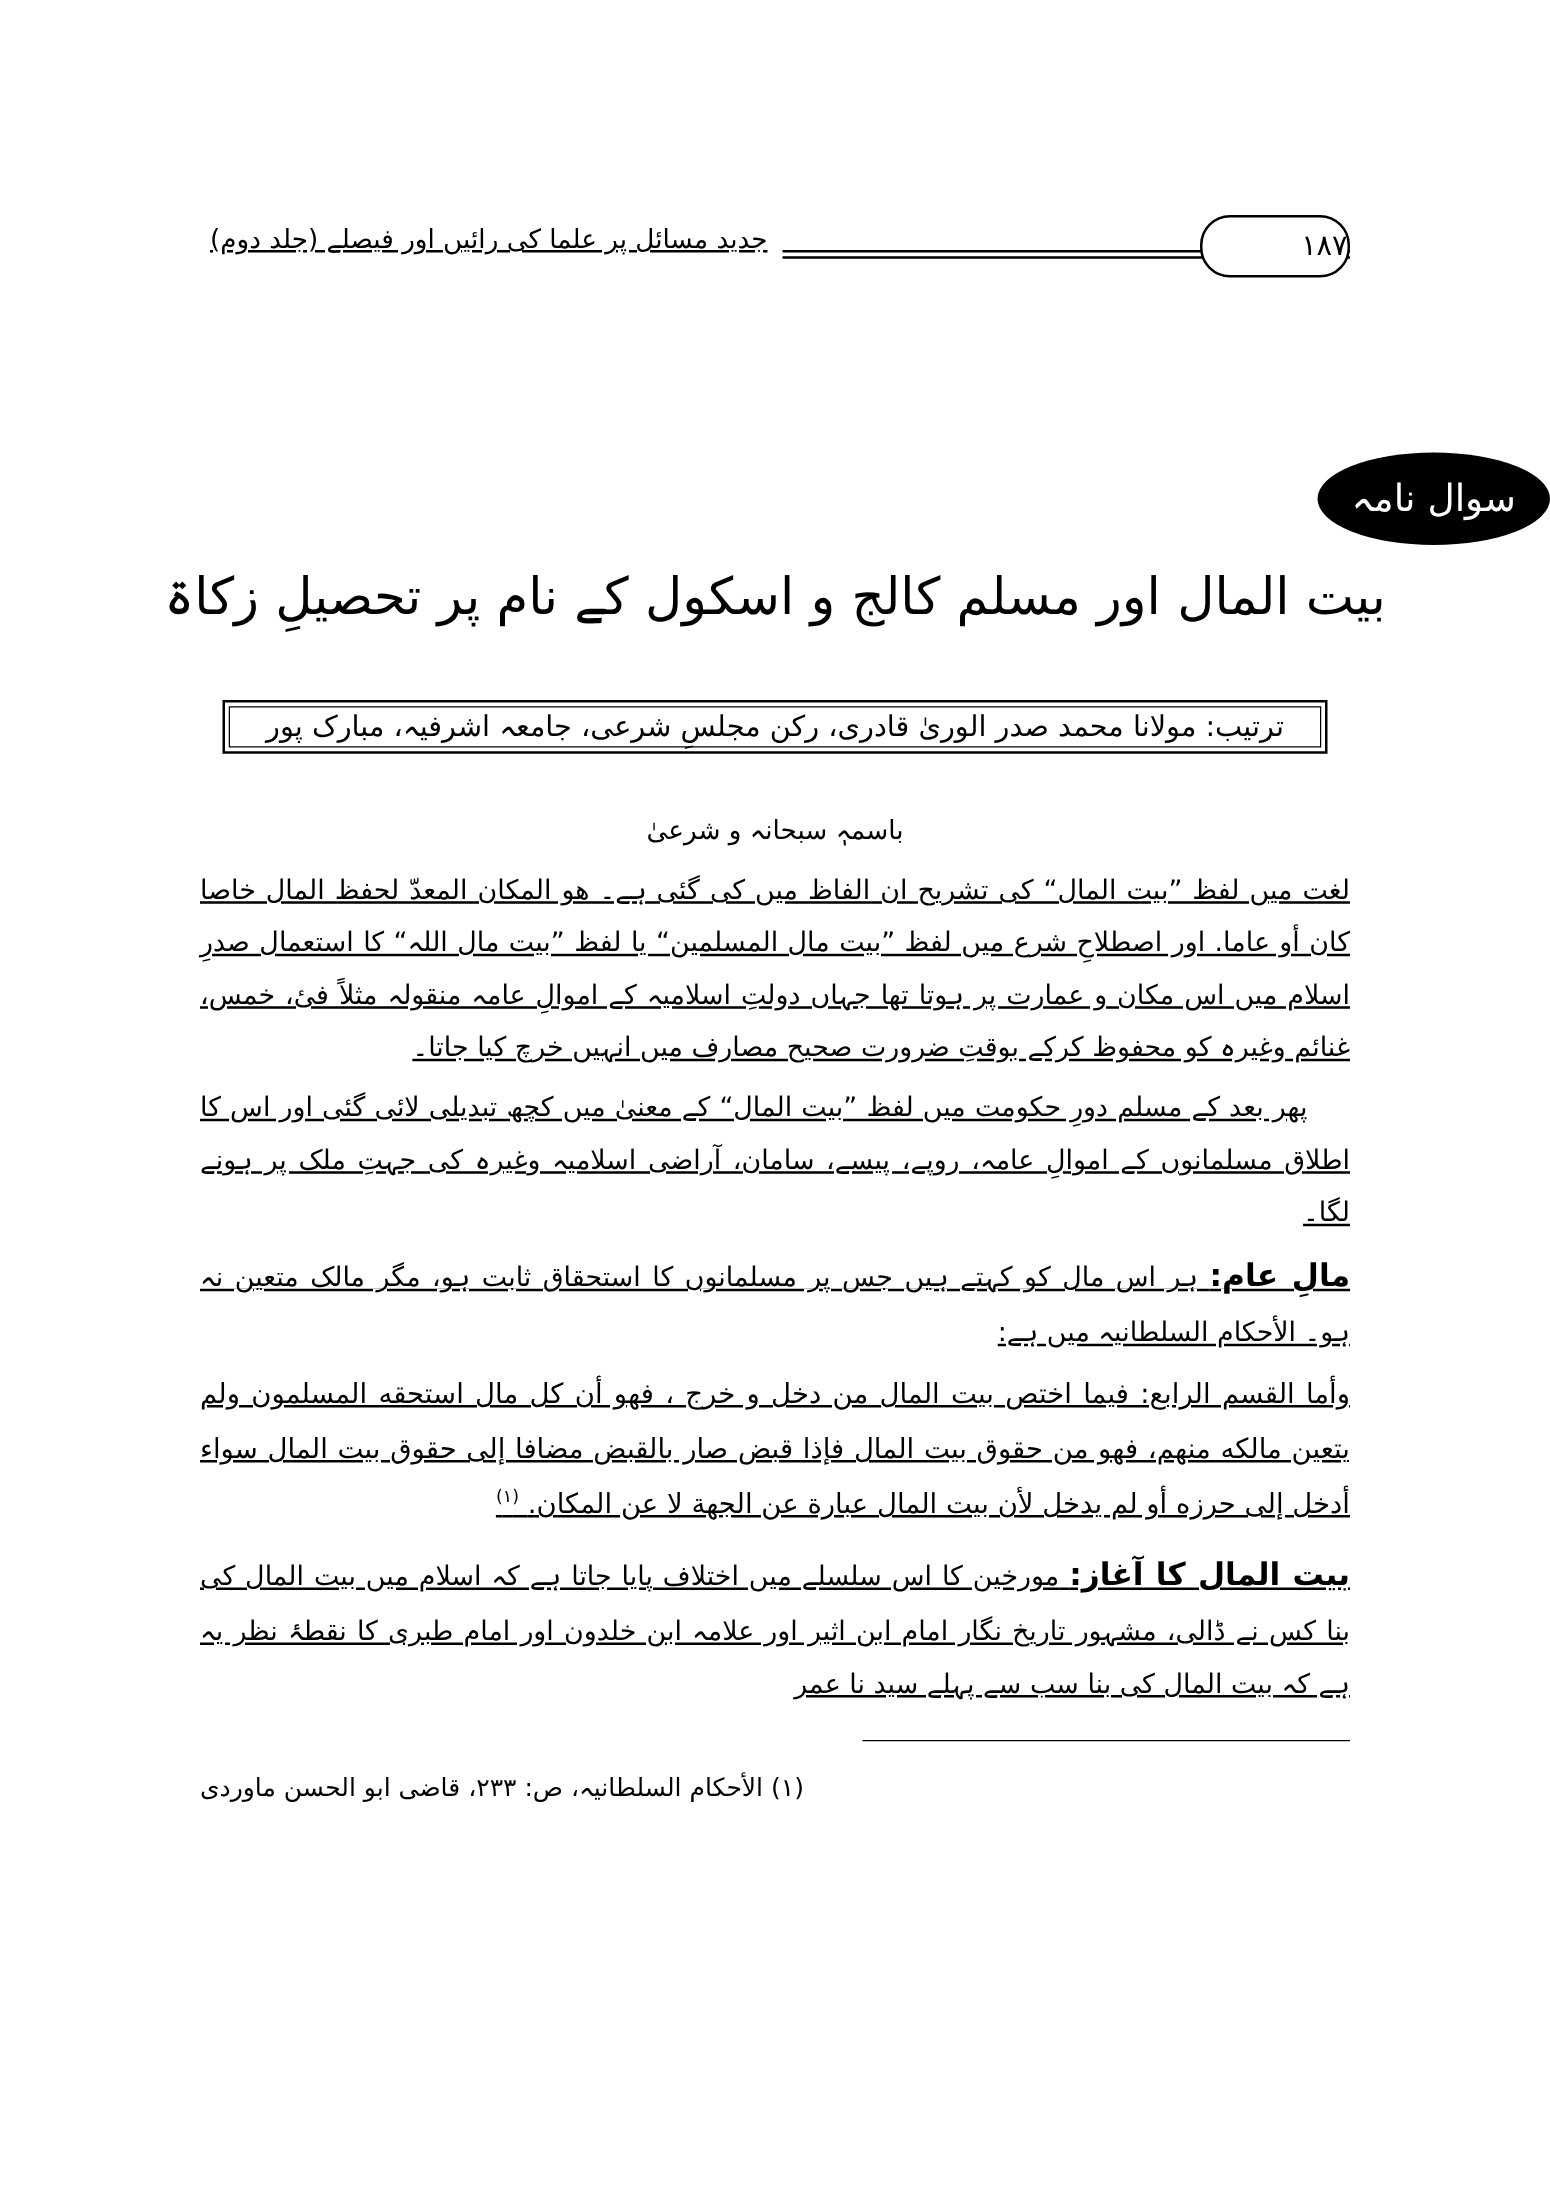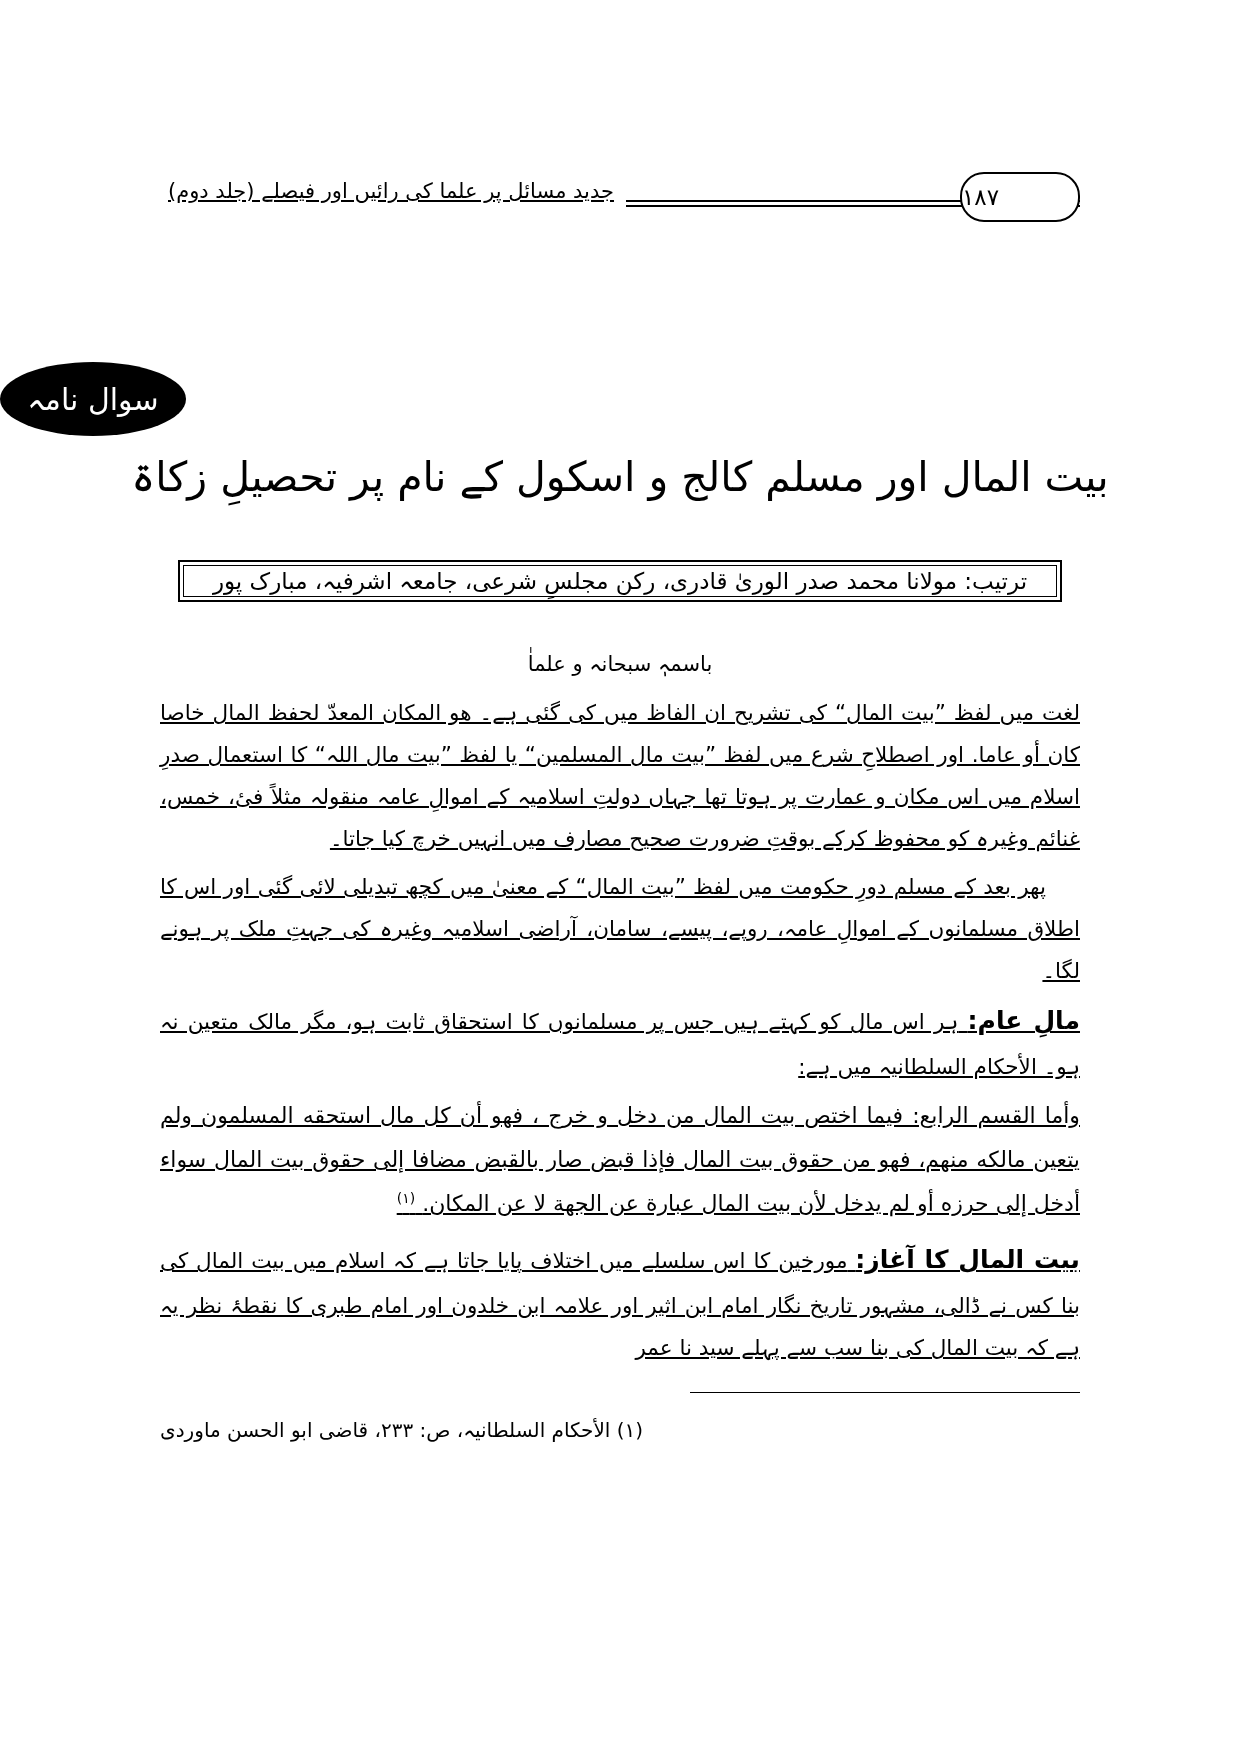--- a/index.html
+++ b/index.html
@@ -43,21 +43,21 @@
     position: absolute;
     right: 0;
     top: 12px;
     width: 116px;
     height: 46px;
     border: 2px solid #000;
     border-radius: 24px;
     background: #fff;
     display: flex;
     align-items: center;
-    justify-content: flex-end;
+    justify-content: flex-start;
     z-index: 3;
   }
   .page-num-box span {
     font-size: 23px;
     letter-spacing: 1px;
     direction: rtl;
   }
   .header-title {
     position: absolute;
     left: 0;
@@ -72,21 +72,21 @@
     text-decoration: underline;
   }
 
   
   .oval-badge {
     position: absolute;
     top: 362px;
     left: 0;
     right: 0;
     display: flex;
-    justify-content: flex-end;
+    justify-content: flex-start;
   }
   .oval-badge .oval {
     background: #000;
     color: #fff;
     width: 186px;
     height: 74px;
     border-radius: 50% / 50%;
     display: flex;
     align-items: center;
     justify-content: center;
@@ -209,21 +209,21 @@
   <div class="oval-badge">
     <div class="oval">سوال نامہ</div>
   </div>
 
   <div class="main-title">بیت المال اور مسلم کالج و اسکول کے نام پر تحصیلِ زکاۃ</div>
 
   <div class="byline-wrap">
     <div class="byline">ترتیب: مولانا محمد صدر الوریٰ قادری، رکن مجلسِ شرعی، جامعہ اشرفیہ، مبارک پور</div>
   </div>
 
-  <div class="basmala">باسمہٖ سبحانہ و علماٰ</div>
+  <div class="basmala">باسمہٖ سبحانہ و شرعیٰ</div>
 
   <div class="body">
 
     <p class="para">لغت میں لفظ ”بیت المال“ کی تشریح ان الفاظ میں کی گئی ہے۔ ھو المكان المعدّ لحفظ المال خاصا كان أو عاما. اور اصطلاحِ شرع میں لفظ ”بیت مال المسلمین“ یا لفظ ”بیت مال اللہ“ کا استعمال صدرِ اسلام میں اس مکان و عمارت پر ہوتا تھا جہاں دولتِ اسلامیہ کے اموالِ عامہ منقولہ مثلاً فیٔ، خمس، غنائم وغیرہ کو محفوظ کرکے بوقتِ ضرورت صحیح مصارف میں انہیں خرچ کیا جاتا۔</p>
 
     <p class="para indent">پھر بعد کے مسلم دورِ حکومت میں لفظ ”بیت المال“ کے معنیٰ میں کچھ تبدیلی لائی گئی اور اس کا اطلاق مسلمانوں کے اموالِ عامہ، روپے، پیسے، سامان، آراضی اسلامیہ وغیرہ کی جہتِ ملک پر ہونے لگا۔</p>
 
     <p class="para">
       <span class="lead">مالِ عام:</span>
       <span>ہر اس مال کو کہتے ہیں جس پر مسلمانوں کا استحقاق ثابت ہو، مگر مالک متعین نہ ہو۔ الأحکام السلطانیہ میں ہے:</span>

